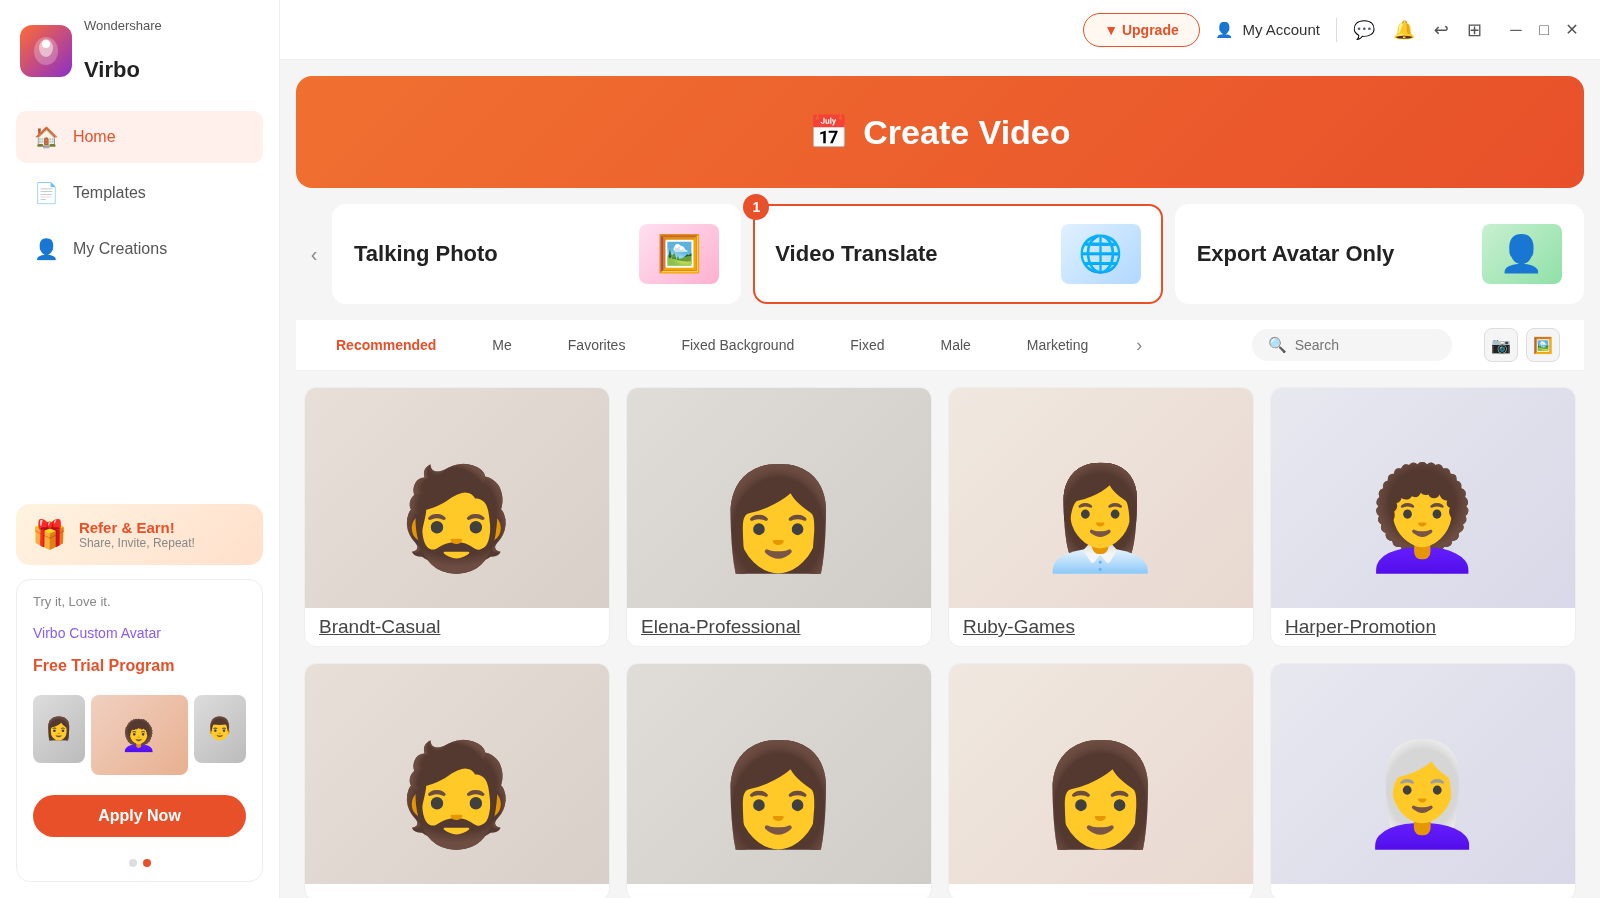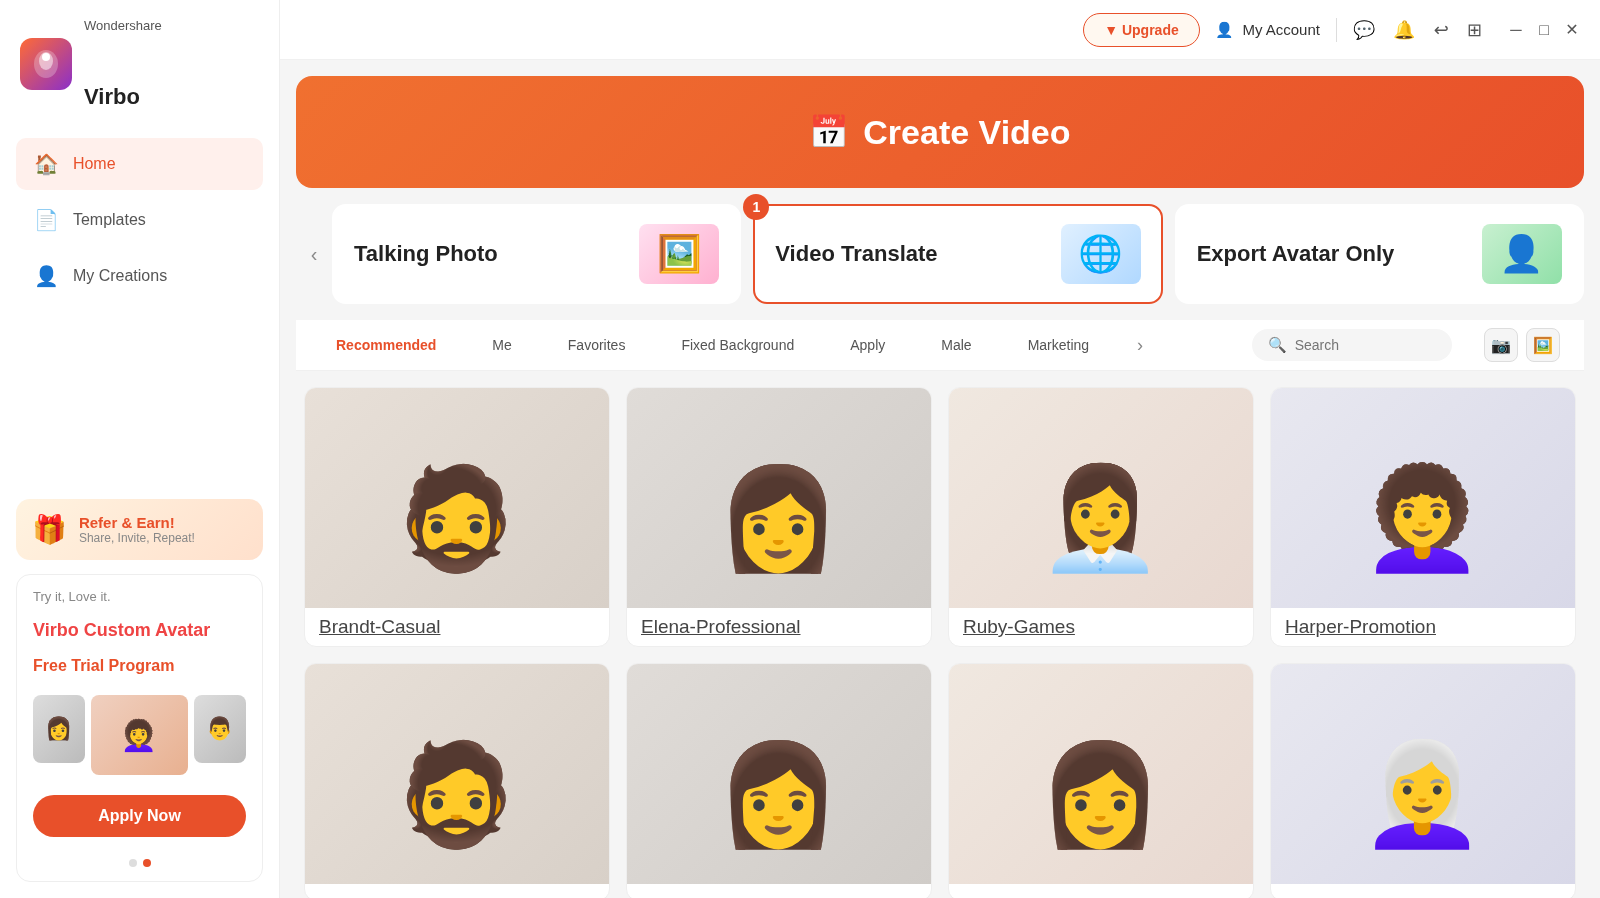--- a/index.html
+++ b/index.html
@@ -25,21 +25,21 @@
     .logo-icon {
       width: 52px;
       height: 52px;
       border-radius: 12px;
       background: linear-gradient(135deg, #ff6b35, #8b2fc9);
       display: flex;
       align-items: center;
       justify-content: center;
     }
     .logo-icon svg { width: 32px; height: 32px; }
-    .logo-text { display: flex; flex-direction: column; gap: 27px; }
+    .logo-text { display: flex; flex-direction: column; }
     .logo-brand { font-size: 13px; color: #555; font-weight: 400; }
     .logo-name { font-size: 22px; font-weight: 700; color: #222; margin-top: 24px; }
     .sidebar-nav { padding: 10px 16px; display: flex; flex-direction: column; gap: 4px; }
     .nav-item {
       display: flex;
       align-items: center;
       gap: 14px;
       padding: 14px 18px;
       border-radius: 10px;
       cursor: pointer;
@@ -68,21 +68,21 @@
       border: 1px solid #eee;
       padding: 14px 16px;
       display: flex;
       flex-direction: column;
       gap: 16px;
       position: relative;
       overflow: hidden;
       cursor: pointer;
     }
     .trial-top { font-size: 13px; color: #888; }
-    .trial-title { font-size: 18px; font-weight: 700; color: #ef4444; }
+    .trial-title { font-size: 14px; font-weight: 400; color: #8b5cf6; }
     .trial-sub { font-size: 16px; font-weight: 700; color: #e8502a; }
     .trial-images {
       display: flex;
       gap: 6px;
       margin-top: 4px;
     }
     .trial-img-placeholder {
       width: 52px;
       height: 68px;
       border-radius: 8px;
@@ -479,21 +479,21 @@
 
         </div>
 
       </div>
 
       <div class="filter-row">
         <button class="filter-tab active">Recommended</button>
         <button class="filter-tab">Me</button>
         <button class="filter-tab">Favorites</button>
         <button class="filter-tab">Fixed Background</button>
-        <button class="filter-tab">Apply</button>
+        <button class="filter-tab">Fixed</button>
         <button class="filter-tab">Male</button>
         <button class="filter-tab">Marketing</button>
         <span class="filter-more">›</span>
         <div class="search-box">
           <span class="search-icon">🔍</span>
           <input class="search-input" type="text" placeholder="Search" style="">
         </div>
         <div class="upload-icons">
           <div class="upload-icon">📷</div>
           <div class="upload-icon">🖼️</div>

